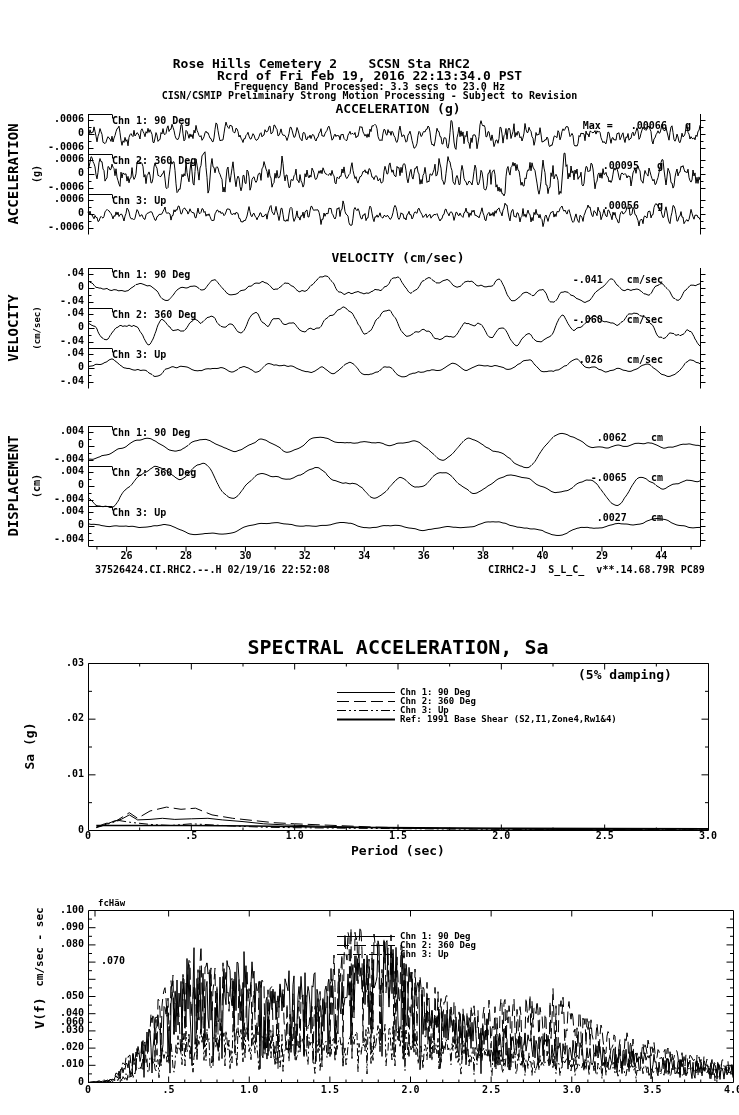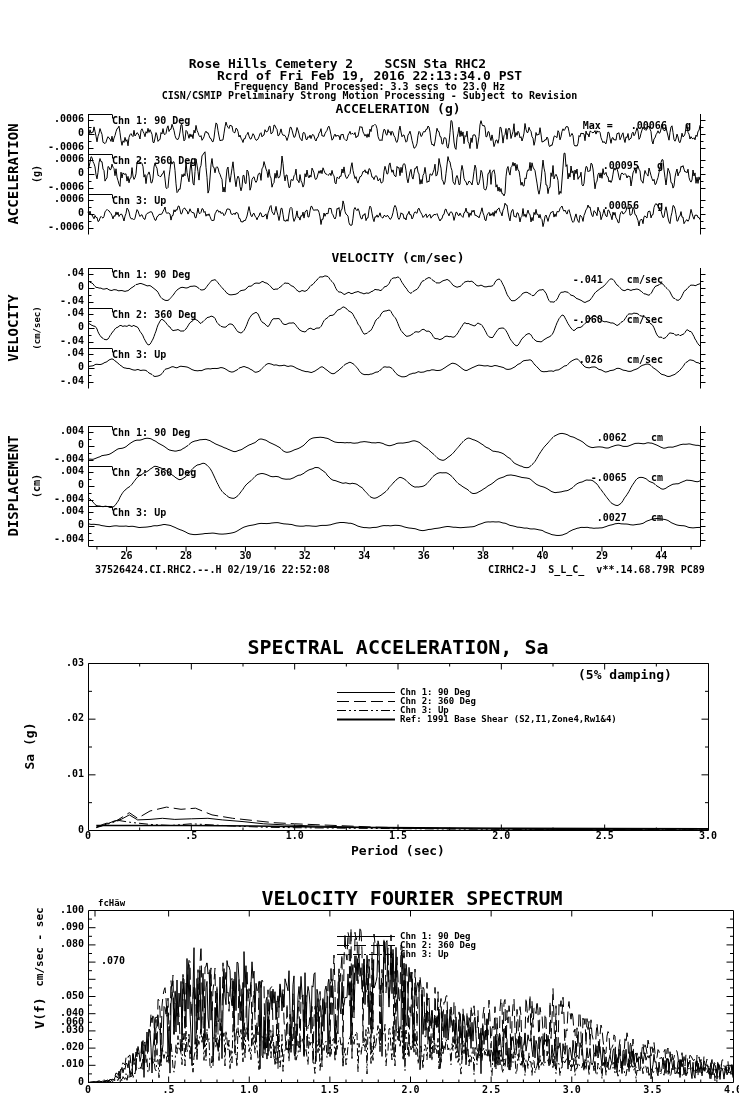--- a/index.html
+++ b/index.html
@@ -16,21 +16,21 @@
   .f16{font-size:20px;}
   .vtext{position:absolute;width:220px;height:16px;line-height:16px;text-align:center;
          transform:rotate(-90deg);font-weight:700;white-space:pre;color:#000;}
   .plot{position:absolute;}
 </style>
 </head>
 <body>
 
 <div id="sheet">
 
-  <div class="t ctr f13" style="left:16px;top:57px;width:643px">Rose Hills Cemetery 2    SCSN Sta RHC2</div>
+  <div class="t ctr f13" style="left:0px;top:57px;width:643px">Rose Hills Cemetery 2    SCSN Sta RHC2</div>
   <div class="t ctr f13" style="left:0px;top:69px;width:739px">Rcrd of Fri Feb 19, 2016 22:13:34.0 PST</div>
   <div class="t ctr f10" style="left:0px;top:82px;width:739px">Frequency Band Processed: 3.3 secs to 23.0 Hz</div>
   <div class="t ctr f10" style="left:0px;top:91px;width:739px">CISN/CSMIP Preliminary Strong Motion Processing - Subject to Revision</div>
 
   <div class="t ctr f13" style="left:88px;top:102px;width:620px">ACCELERATION (g)</div>
   <div class="vtext f14" style="left:-97px;top:166px">ACCELERATION</div>
   <div class="vtext f10" style="left:-73px;top:166px">(g)</div>
   <svg id="svg-accel" class="plot" width="620" height="122" style="left:88px;top:114px;overflow:visible">
       <line x1="0.5" y1="0" x2="0.5" y2="120.5" stroke="#000" stroke-width="1"></line>
       <line x1="612.5" y1="0" x2="612.5" y2="120.5" stroke="#000" stroke-width="1"></line>
@@ -260,21 +260,20 @@
       <line x1="249" y1="38.5" x2="307" y2="38.5" stroke="#000" stroke-width="1.2" stroke-dasharray="12,5"></line>
       <line x1="249" y1="47.5" x2="307" y2="47.5" stroke="#000" stroke-width="1.2" stroke-dasharray="9,3,2,3,2,3"></line>
       <line x1="249" y1="56.5" x2="307" y2="56.5" stroke="#000" stroke-width="2.2"></line>
     </svg>
   <div class="t f9" style="left:400px;top:688px">Chn 1: 90 Deg</div>
   <div class="t f9" style="left:400px;top:697px">Chn 2: 360 Deg</div>
   <div class="t f9" style="left:400px;top:706px">Chn 3: Up</div>
   <div class="t f9" style="left:400px;top:715px">Ref: 1991 Base Shear (S2,I1,Zone4,Rw1&amp;4)</div>
   <div class="t ctr f13" style="left:88px;top:844px;width:620px">Period (sec)</div>
 
-  <div class="t ctr f16" style="left:88px;top:888px;width:648px">VELOCITY FOURIER SPECTRUM</div>
   <div class="t f9" style="left:98px;top:899px">fcHäw</div>
   <div class="vtext f11" style="left:-70px;top:939px">cm/sec - sec</div>
   <div class="vtext f13" style="left:-70px;top:1005px">V(f)</div>
   <svg id="svg-fourier" class="plot" width="652" height="180" style="left:88px;top:908px;overflow:visible">
       <line x1="0.5" y1="2.5" x2="645.5" y2="2.5" stroke="#000" stroke-width="1"></line>
       <line x1="645.5" y1="2.5" x2="645.5" y2="174.5" stroke="#000" stroke-width="1"></line>
       <line x1="0.5" y1="174.5" x2="645.5" y2="174.5" stroke="#000" stroke-width="1"></line>
       <line x1="0.5" y1="2.5" x2="0.5" y2="174.5" stroke="#000" stroke-width="1"></line>
       <line x1="0.5" y1="165.9" x2="4" y2="165.9" stroke="#000" stroke-width="1"></line>
       <line x1="642" y1="165.9" x2="645.5" y2="165.9" stroke="#000" stroke-width="1"></line>

